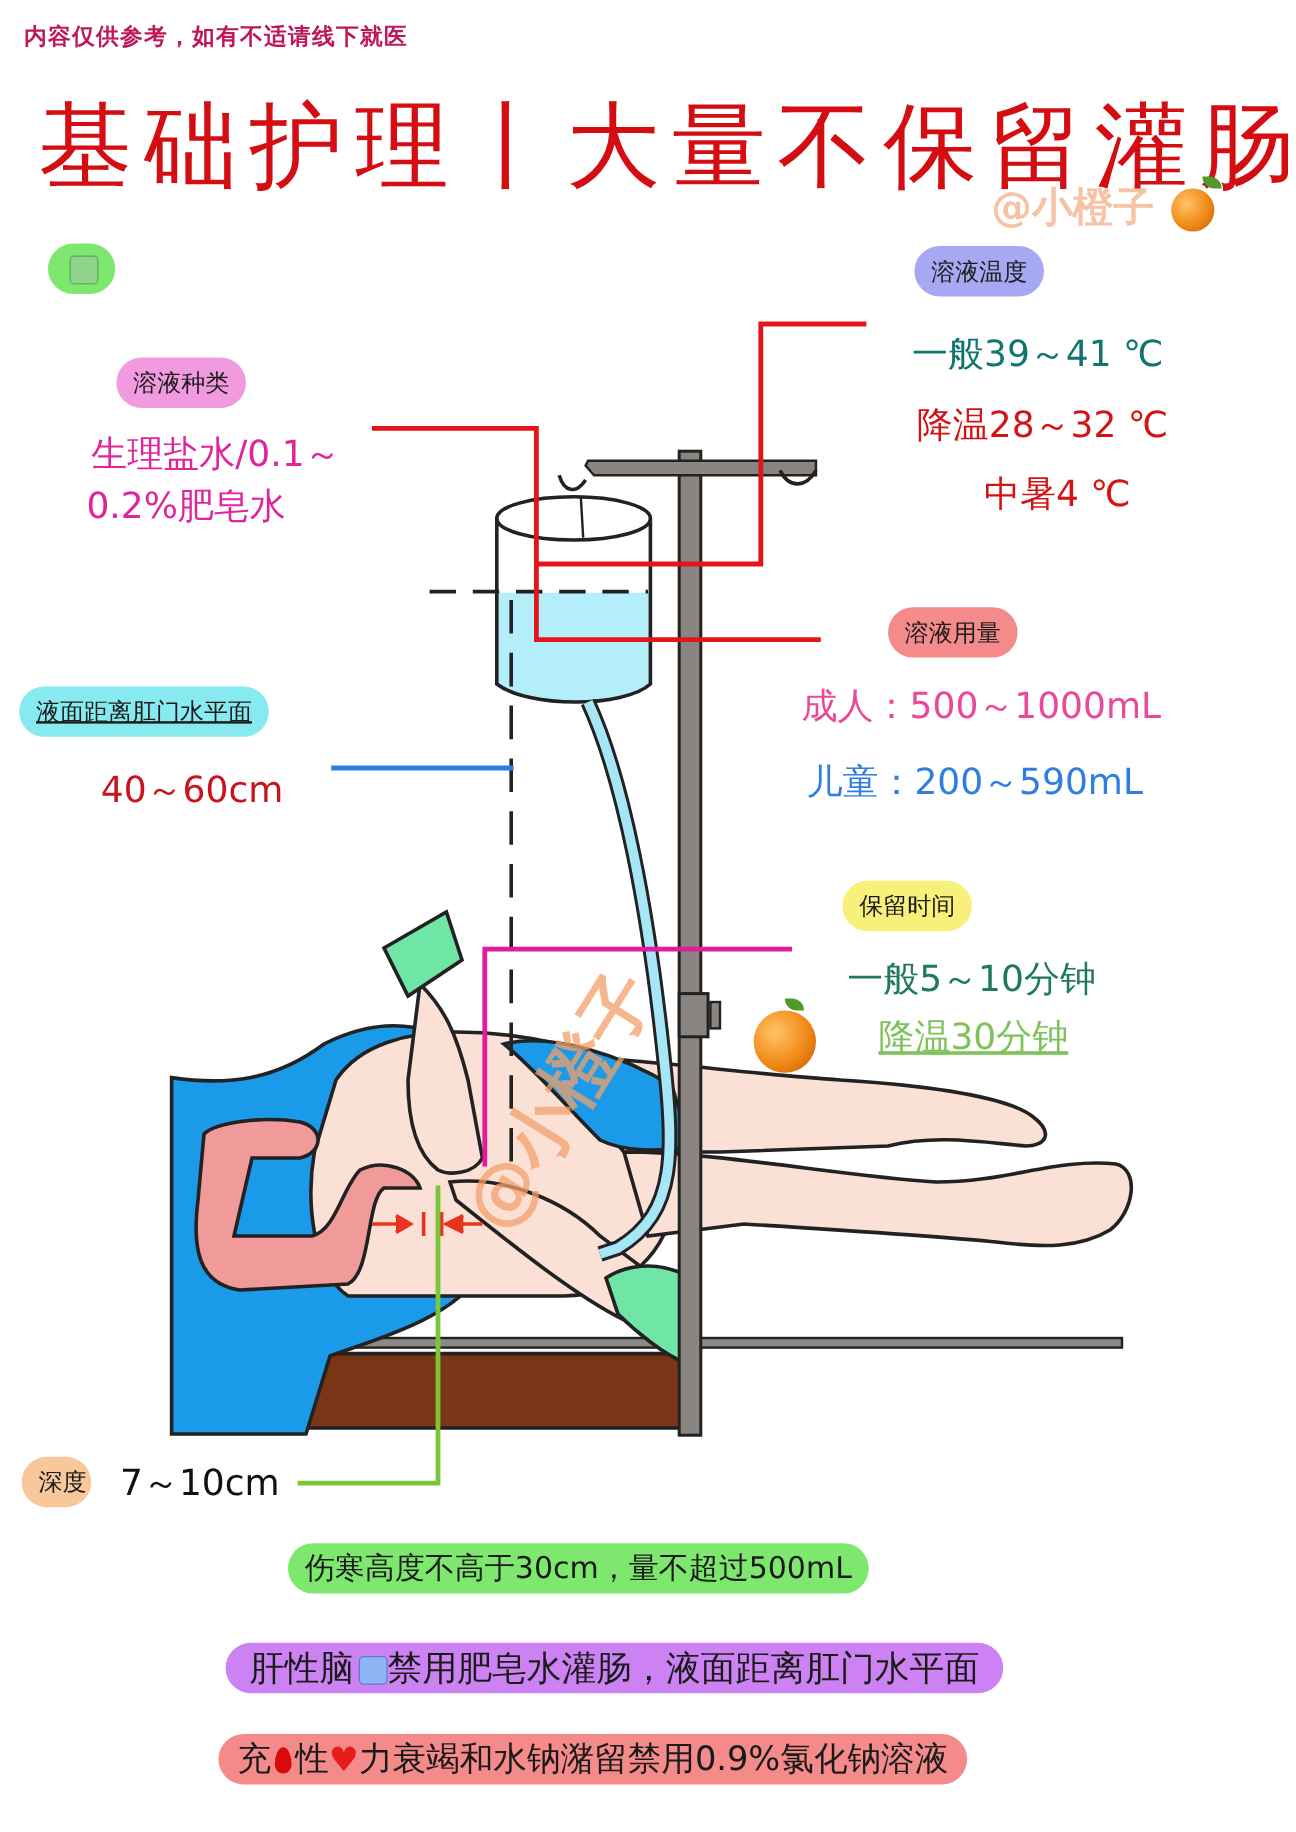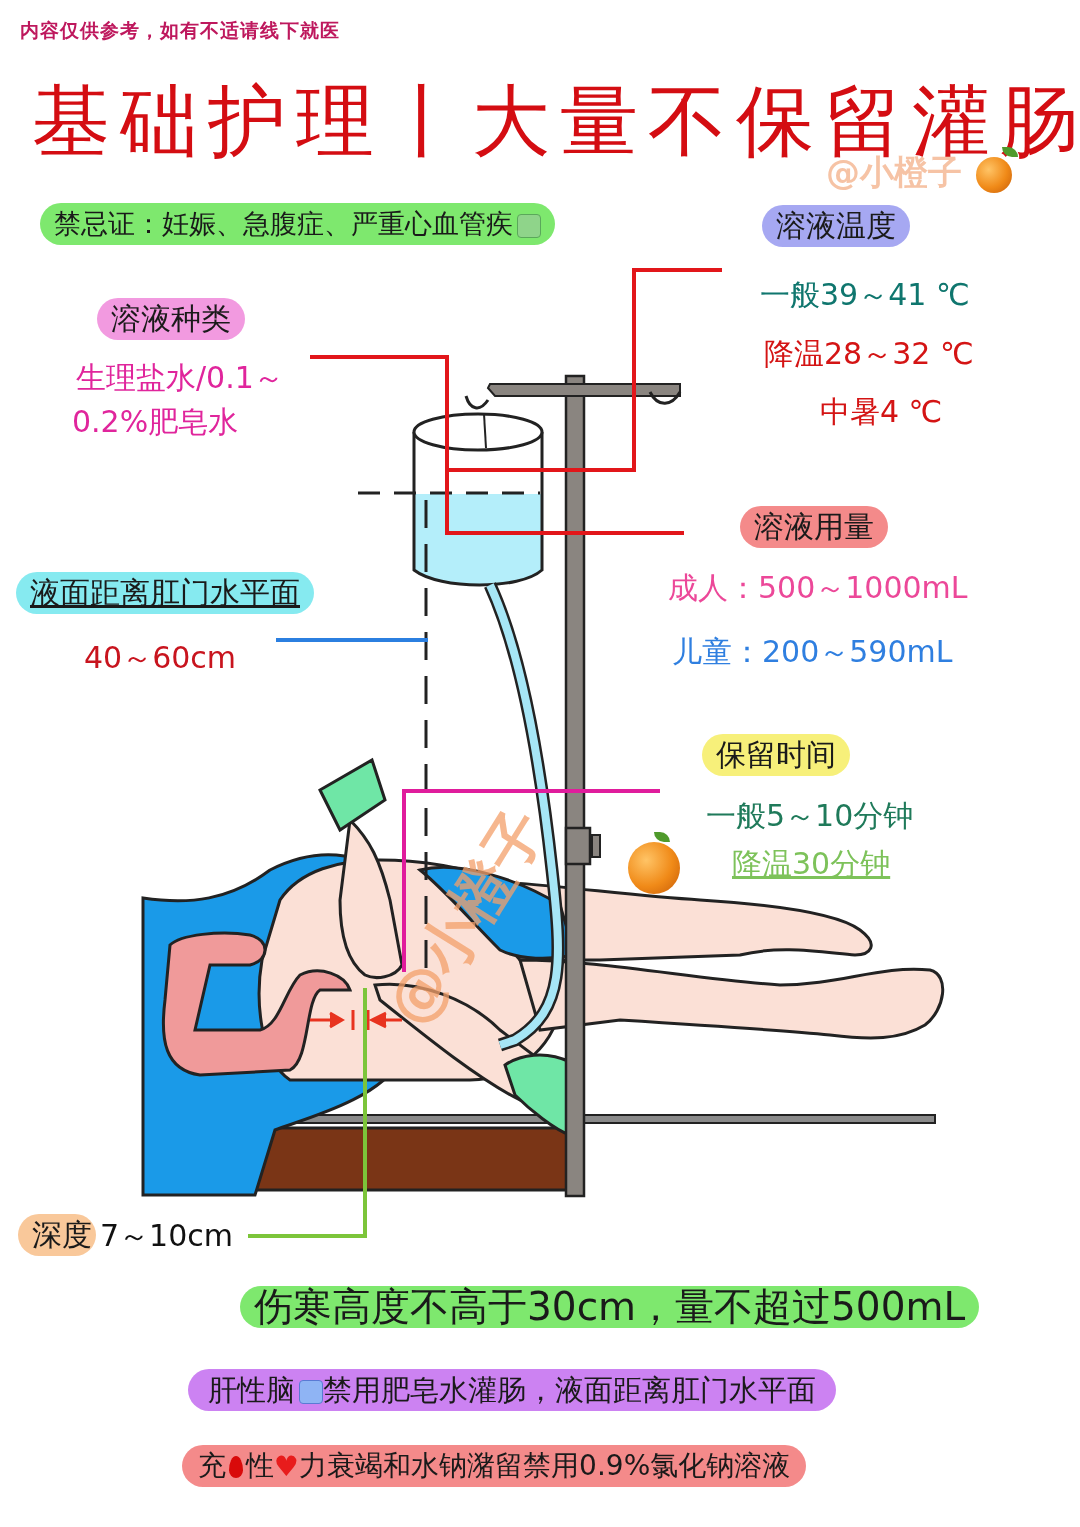--- a/index.html
+++ b/index.html
@@ -3,21 +3,21 @@
 <meta charset="utf-8">
 <style>
   html, body { margin: 0; padding: 0; background: #ffffff; }
   body { width: 1080px; height: 1527px; position: relative; overflow: hidden;
          font-family: "DejaVu Sans", sans-serif; }
   .abs { position: absolute; }
   .disclaimer { left: 20px; top: 18px; font-size: 19px; font-weight: bold; color: #be185d; letter-spacing: 1px; }
   .title { left: 32px; top: 70px; font-size: 78px; color: #d40d12; letter-spacing: 10px; white-space: nowrap;
            font-family: "DejaVu Serif", serif; }
   .watermark { left: 826px; top: 150px; font-size: 34px; font-weight: bold; color: #f6c3a5; white-space: nowrap; }
-  .pill { position: absolute; border-radius: 22px; color: #1a1a1a; font-size: 30px; white-space: nowrap;
+  .pill { position: absolute; border-radius: 22px; color: #1a1a1a; font-size: 20px; white-space: nowrap;
           padding: 0 14px; height: 42px; line-height: 42px; }
   .txt { position: absolute; white-space: nowrap; font-size: 30px; }
   svg.illus { position: absolute; left: 0; top: 0; }
   .orange { position: absolute; width: 50px; height: 50px; border-radius: 50%;
             background: radial-gradient(circle at 35% 35%, #ffc466, #f08a18 55%, #c65a06); }
   .orange::after { content: ""; position: absolute; left: 26px; top: -10px; width: 16px; height: 10px;
                    background: #4f9a2b; border-radius: 0 12px 0 12px; }
   .cube { display: inline-block; width: 22px; height: 22px; border-radius: 4px; vertical-align: middle; margin-left: 4px; }
   .drop { display: inline-block; width: 14px; height: 22px; background: #d90a0a; border-radius: 50% 50% 50% 50% / 65% 65% 35% 35%; vertical-align: middle; margin: 0 3px; }
   .heart { display: inline-block; color: #e81c1c; font-size: 28px; vertical-align: middle; }
@@ -81,21 +81,21 @@
   <line x1="276" y1="640" x2="428" y2="640" stroke="#2b7fe0" stroke-width="4"></line>
   <path d="M660 791 L404 791 L404 972" fill="none" stroke="#e01c9c" stroke-width="4"></path>
   <path d="M248 1236 L365 1236 L365 988" fill="none" stroke="#7cc53a" stroke-width="4"></path>
 
   <text x="420" y="1030" transform="rotate(-58 420 1030)" font-size="60" font-weight="bold" fill="#f4a06a" opacity="0.75" font-family="DejaVu Sans, sans-serif">@小橙子</text>
 </svg>
 
 <div class="orange" style="left:628px; top:842px; width:52px; height:52px;"></div>
 
 <div class="pill" style="left:40px; top:203px; background:#7ee86e; font-size:27px;">
-  <span>禁忌证：妊娠、急腹症、严重心血管疾</span><span class="cube" style="background:#8fd48a;border:1px solid #5aa85a;"></span>
+  <span class="cube" style="background:#8fd48a;border:1px solid #5aa85a;"></span>
 </div>
 
 <div class="pill" style="left:97px; top:298px; background:#f29ae0;">
   <span>溶液种类</span>
 </div>
 <div class="txt" style="left:76px; top:358px; color:#e0259c;">生理盐水/0.1～</div>
 <div class="txt" style="left:72px; top:402px; color:#e0259c;">0.2%肥皂水</div>
 
 <div class="pill" style="left:762px; top:205px; background:#a6a8f2;">
   <span>溶液温度</span>
@@ -119,21 +119,21 @@
   <span>保留时间</span>
 </div>
 <div class="txt" style="left:706px; top:796px; color:#1f7a5a;">一般5～10分钟</div>
 <div class="txt" style="left:732px; top:844px; color:#7dc25a;text-decoration:underline;">降温30分钟</div>
 
 <div class="pill" style="left:18px; top:1214px; background:#f9c89a; padding-right:4px;">
   <span>深度</span>
 </div>
 <div class="txt" style="left:100px; top:1216px; color:#111;">7～10cm</div>
 
-<div class="pill" style="left:240px; top:1286px; background:#7ee86e; font-size:39px;">
+<div class="pill" style="left:240px; top:1286px; background:#7ee86e; font-size:25px;">
   <span>伤寒高度不高于30cm，量不超过500mL</span>
 </div>
 <div class="pill" style="left:188px; top:1369px; background:#cc82f2; font-size:29px; padding:0 20px;">
   <span>肝性脑</span><span class="cube" style="background:#8fb4f4;border:1px solid #5a7ad4;"></span><span>禁用肥皂水灌肠，液面距离肛门水平面</span>
 </div>
 <div class="pill" style="left:182px; top:1445px; background:#f48a8a; font-size:28px; padding:0 16px;">
   <span>充</span><span class="drop"></span><span>性</span><span class="heart">♥</span><span>力衰竭和水钠潴留禁用0.9%氯化钠溶液</span>
 </div>
 
 </body></html>

